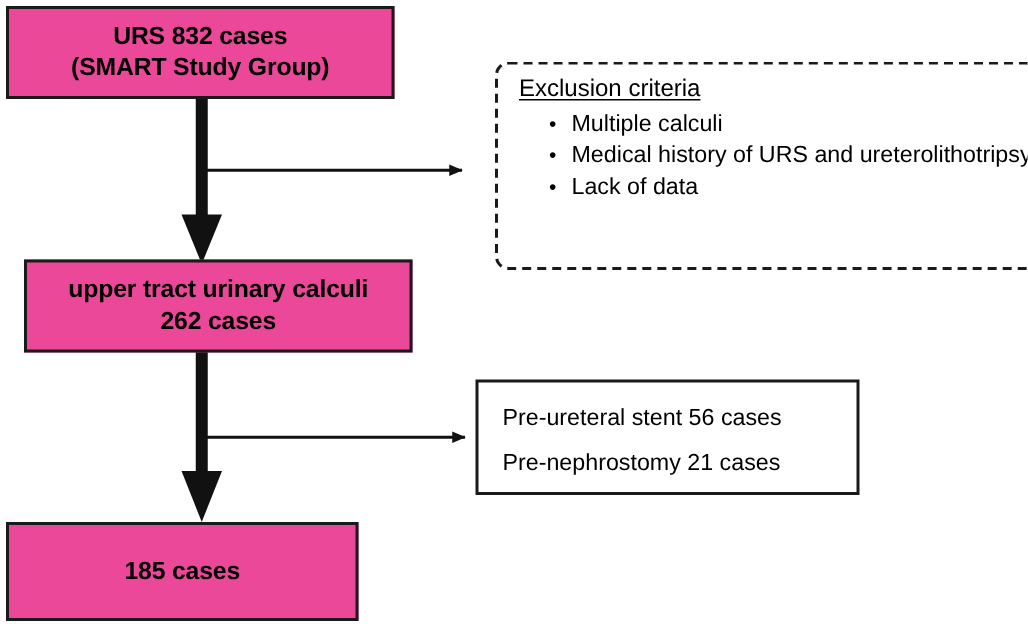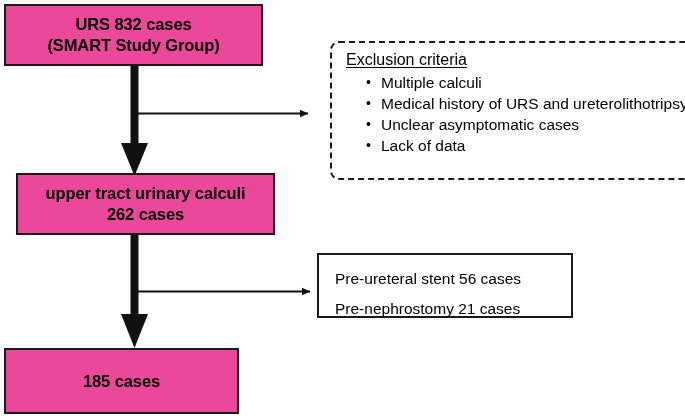--- a/index.html
+++ b/index.html
@@ -110,21 +110,21 @@
     top: -0.5px;
     font-size: 14px;
   }
 
   
   #box-pretreatment {
     position: absolute;
     left: 317px;
     top: 253px;
     width: 256px;
-    height: 65px;
+    height: 77px;
     box-sizing: border-box;
     background: #ffffff;
     border: 2px solid #1a1a1a;
     padding: 9px 0 0 16px;
     z-index: 3;
   }
   #box-pretreatment .pt-line {
     font-size: 15.5px;
     line-height: 30px;
     white-space: nowrap;
@@ -171,21 +171,20 @@
 
 <div class="node-box" id="box-final">
   <div class="line">185 cases</div>
 </div>
 
 <div id="box-exclusion">
   <div class="excl-title">Exclusion criteria</div>
   <ul>
     <li>Multiple calculi</li>
     <li>Medical history of URS and ureterolithotripsy</li>
-    <li>Unclear asymptomatic cases</li>
     <li>Lack of data</li>
   </ul>
 </div>
 
 <div id="box-pretreatment">
   <div class="pt-line">Pre-ureteral stent  56 cases</div>
   <div class="pt-line">Pre-nephrostomy 21 cases</div>
 </div>
 
 </body></html>

